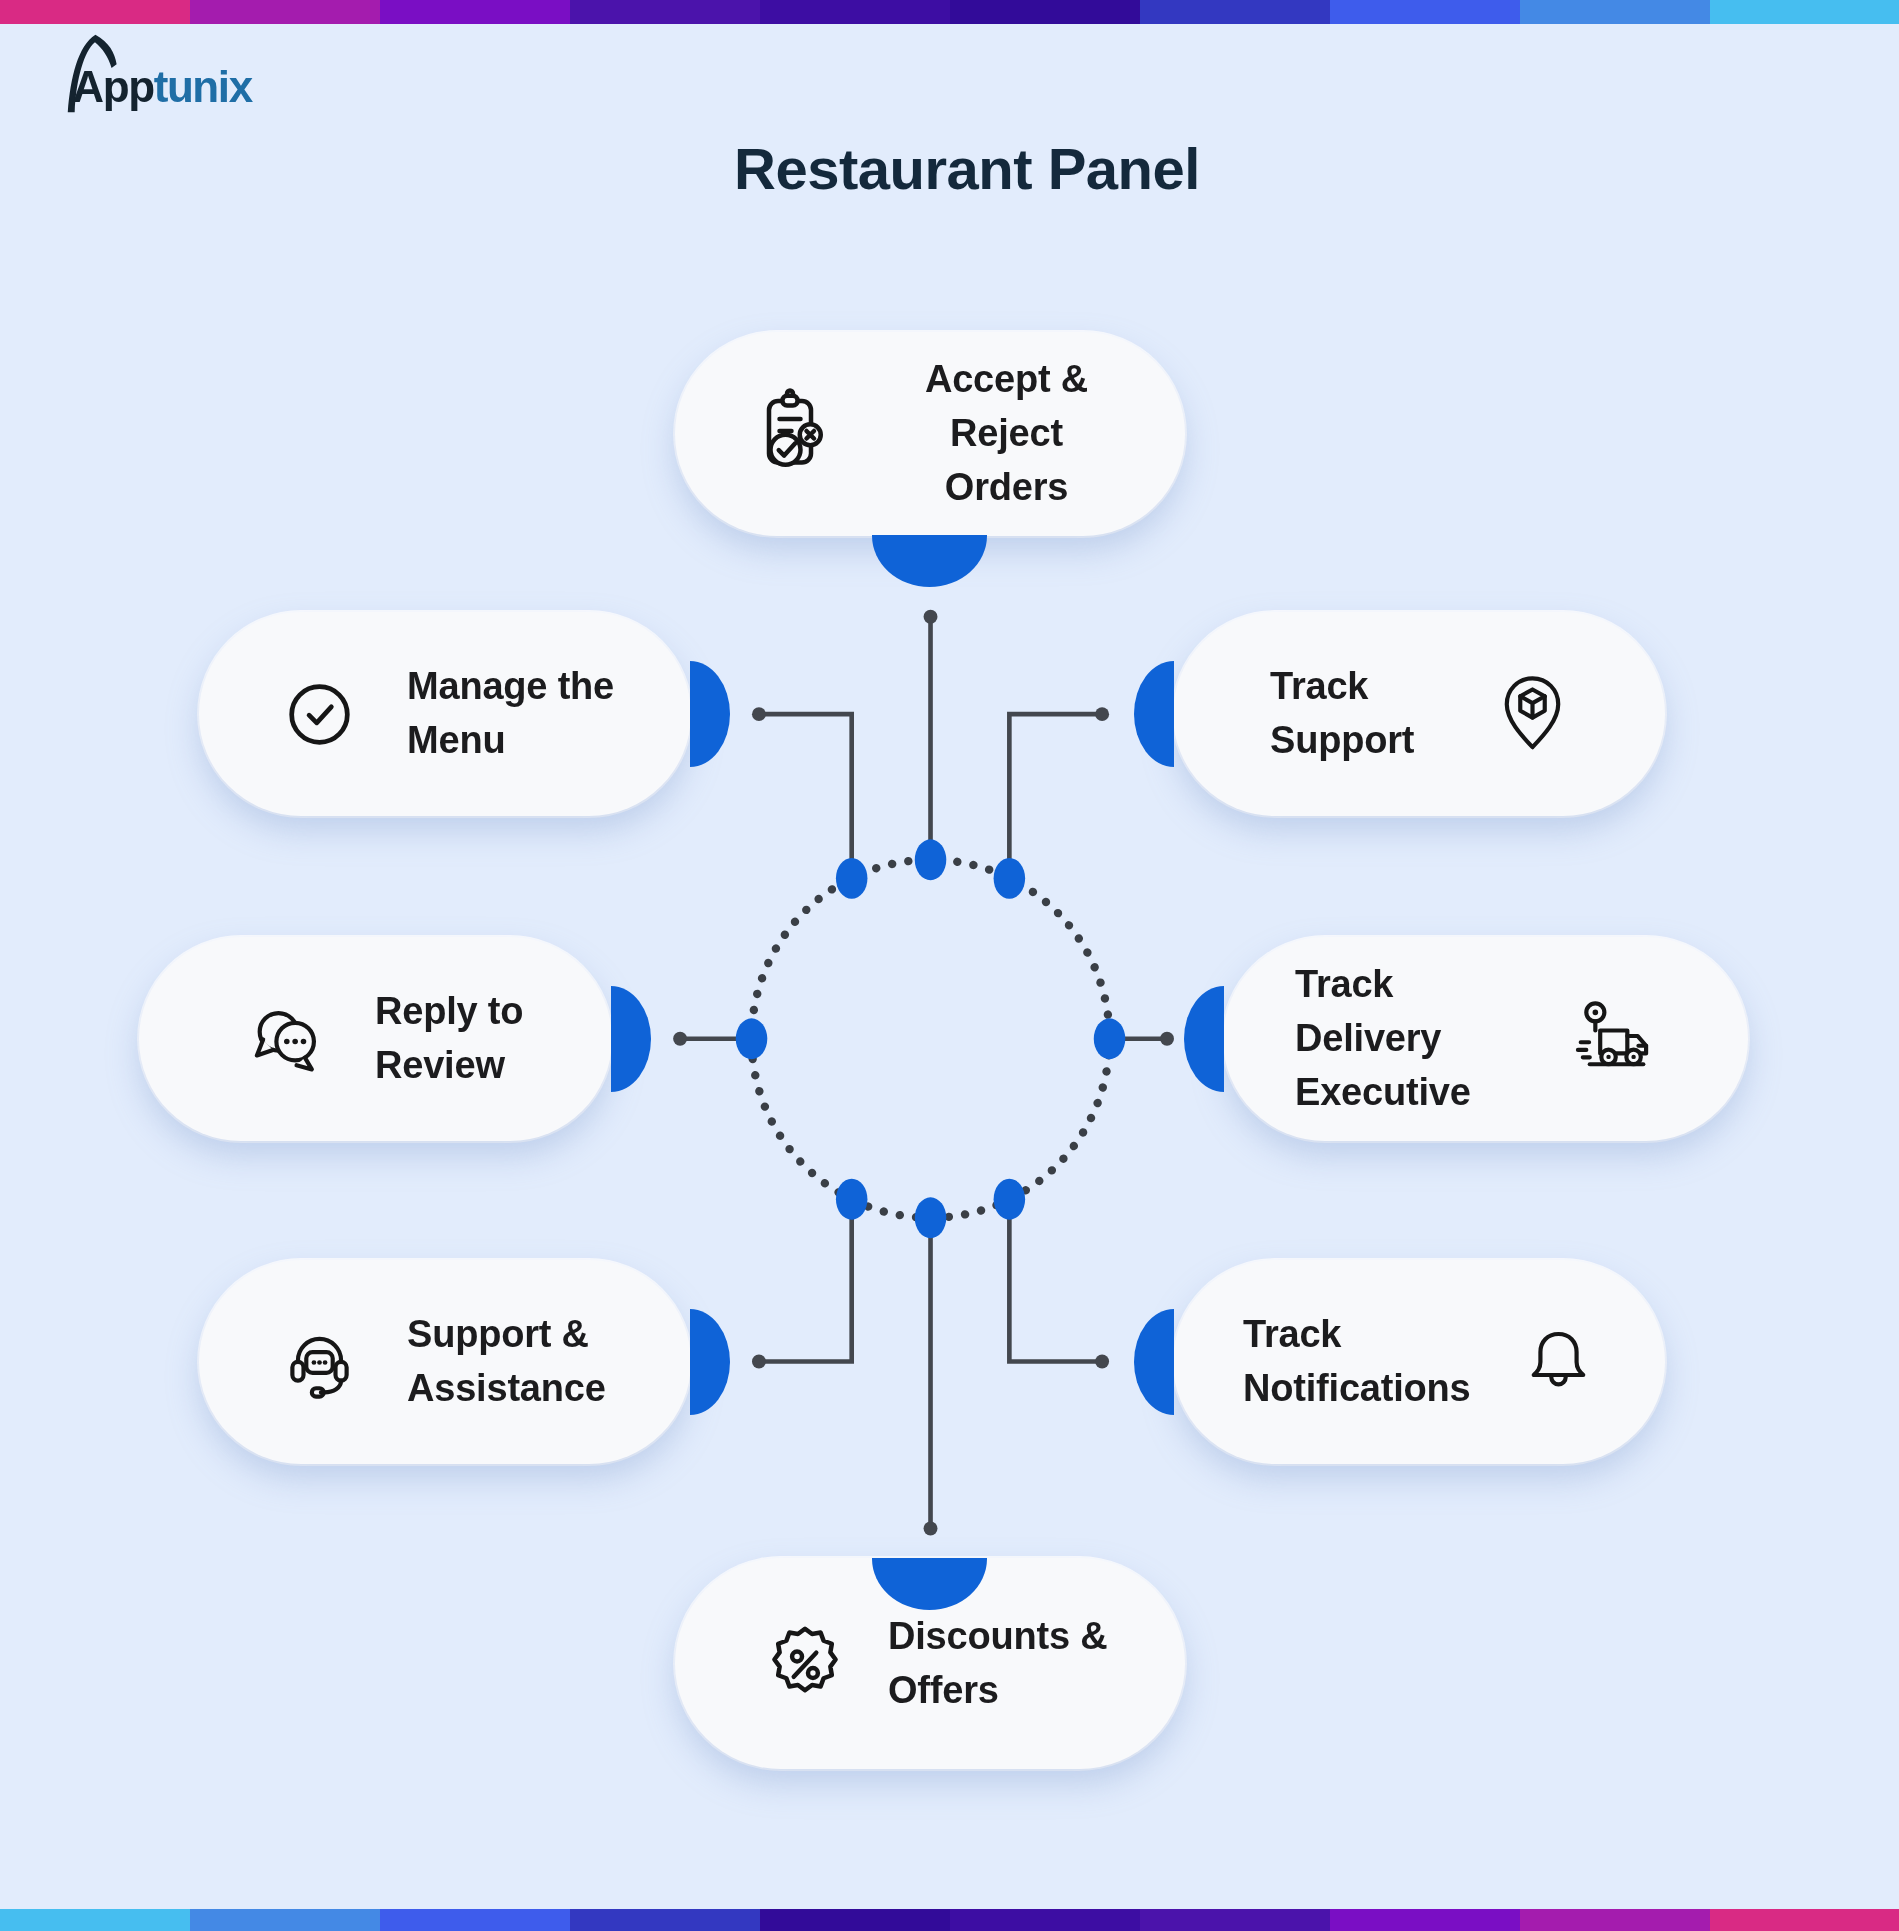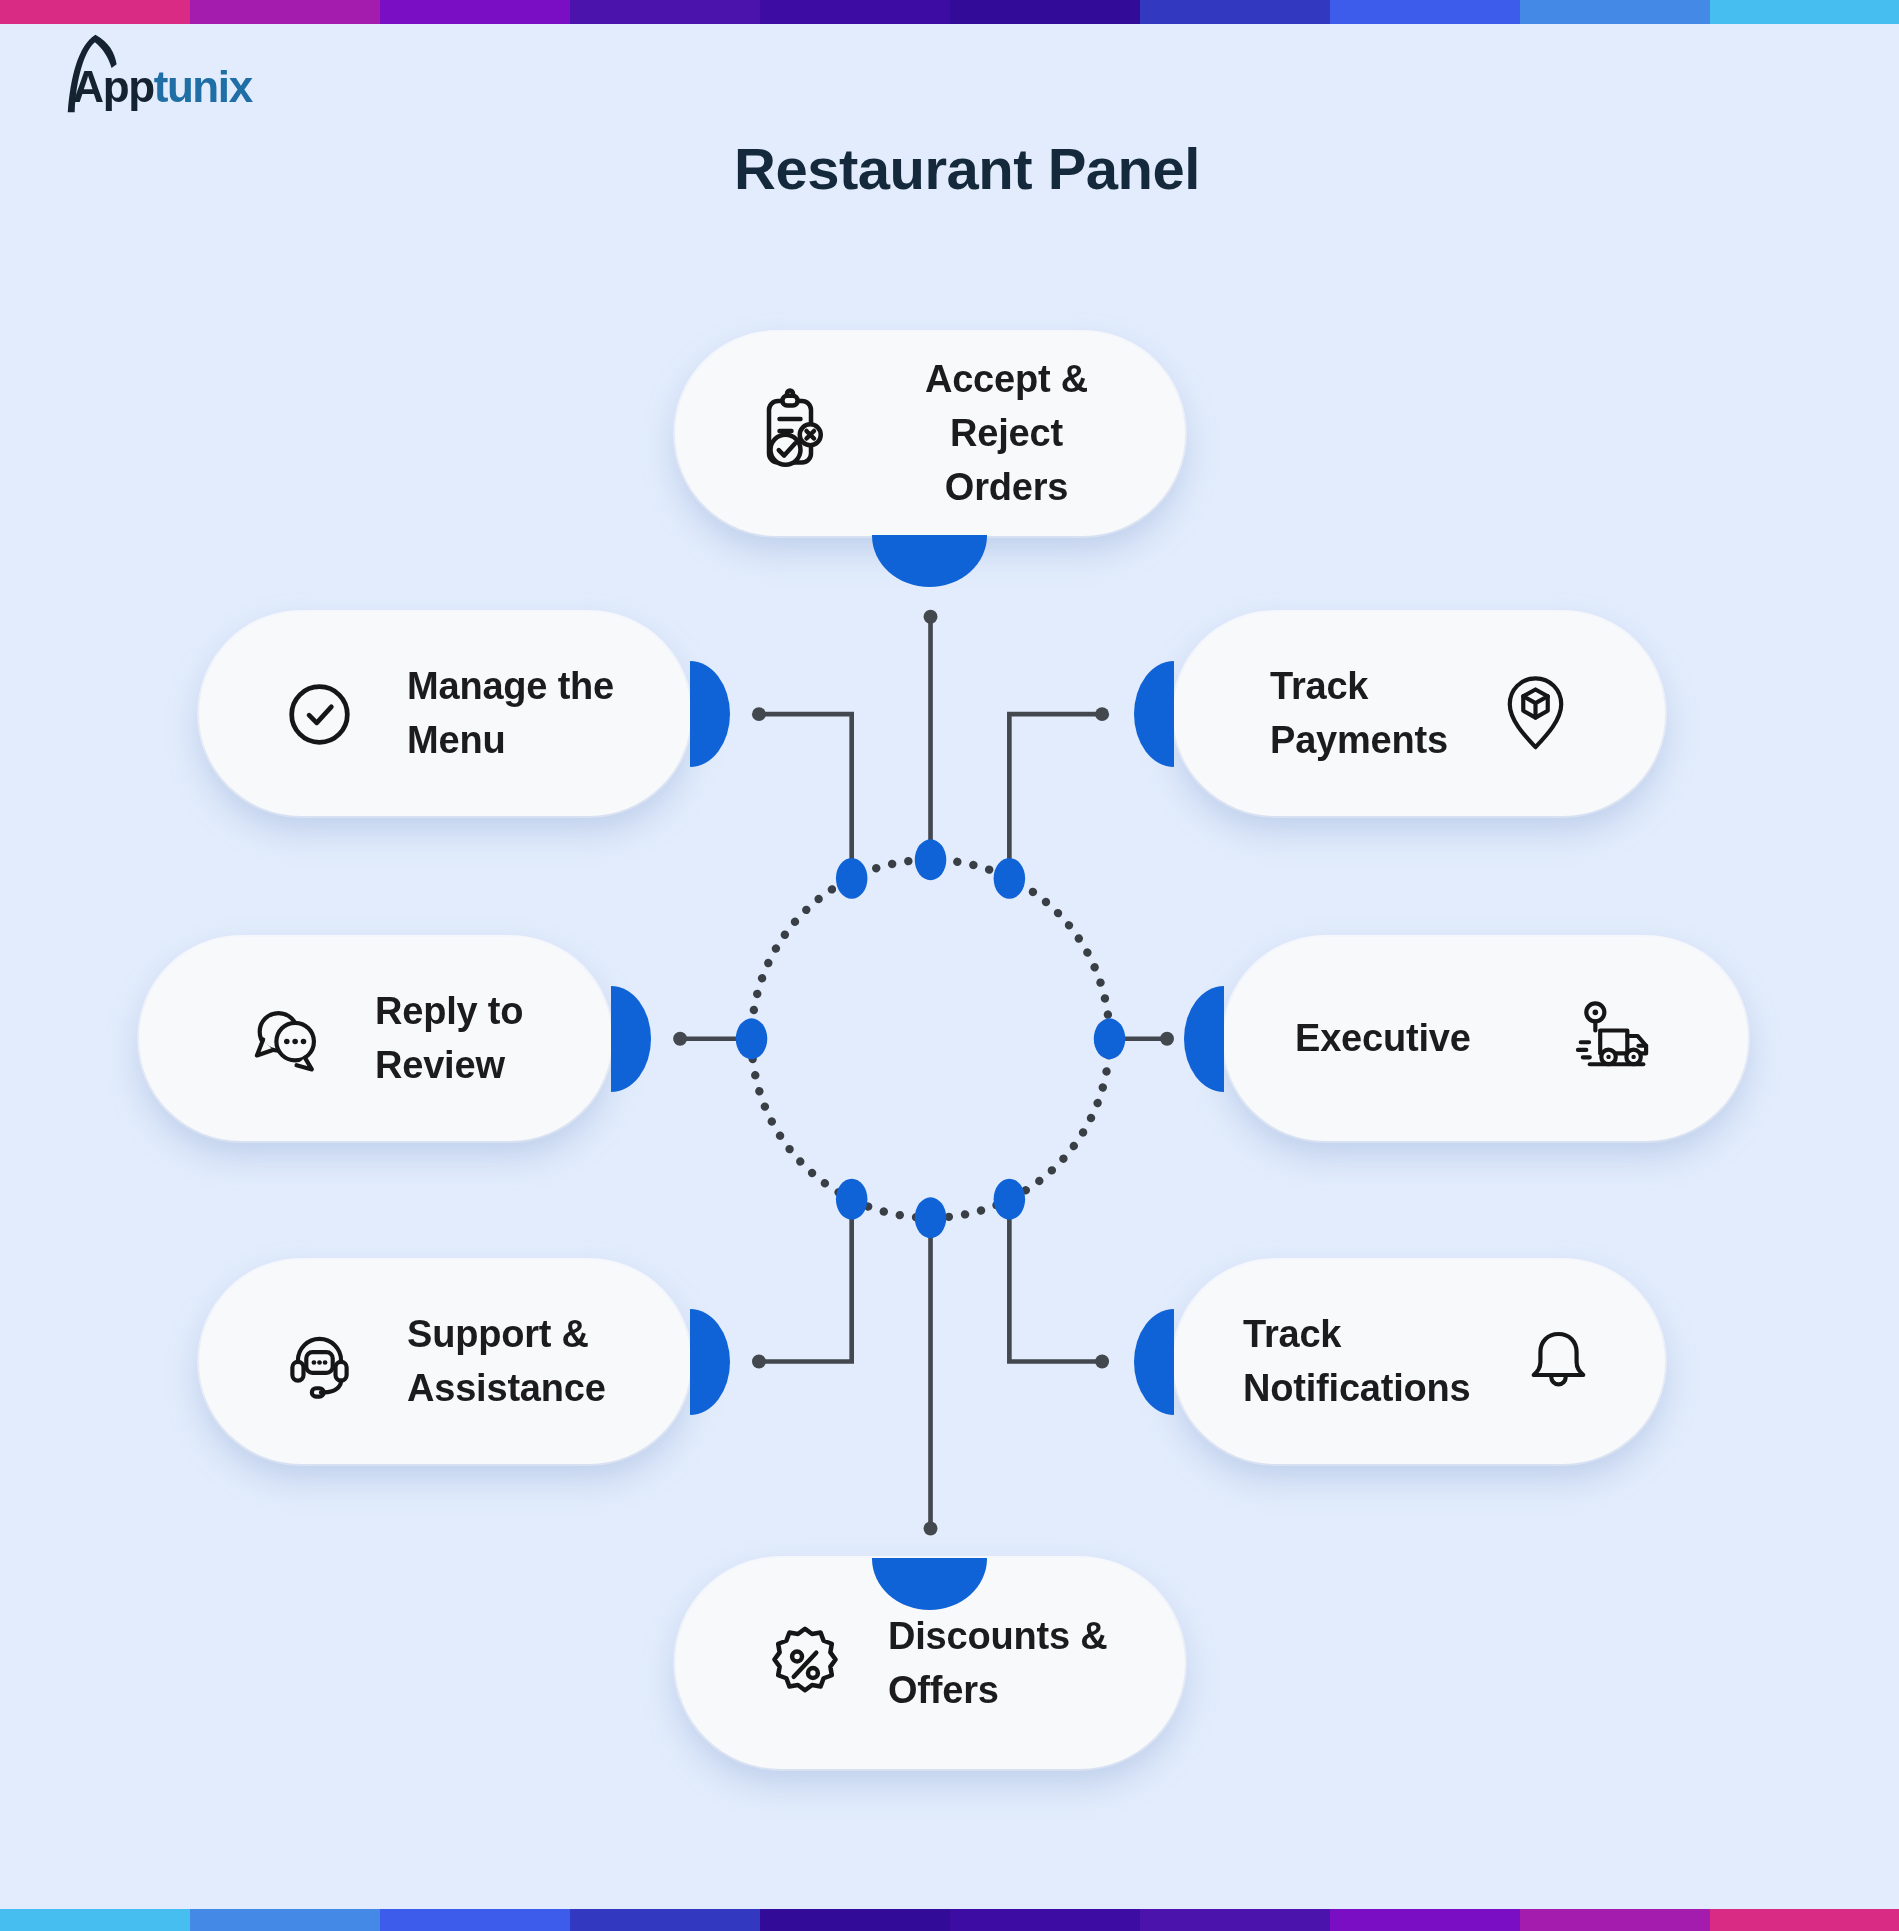--- a/index.html
+++ b/index.html
@@ -167,21 +167,21 @@
     <span class="tx">
       <span class="l">Manage the</span>
       <span class="l">Menu</span>
     </span>
   </div>
 
   <div class="pill pill-r p-payments">
     <span class="dome dome-l"></span>
     <span class="tx">
       <span class="l">Track</span>
-      <span class="l">Payments</span>
+      <span class="l">Support</span>
     </span>
     <span class="ic">
       <svg viewBox="0 0 64 64">
         <path class="s" d="M32 6 C21.5 6 13.5 14.3 13.5 24.6 C13.5 35.8 24 47 32 55.5 C40 47 50.5 35.8 50.5 24.6 C50.5 14.3 42.5 6 32 6 Z"></path>
         <path class="s" d="M32 14 l8.8 4.9 v10.4 L32 34.2 l-8.8 -4.9 V18.9 Z"></path>
         <path class="s" d="M23.2 18.9 L32 23.8 L40.8 18.9 M32 23.8 V34.2"></path>
       </svg>
     </span>
   </div>
 
@@ -202,20 +202,21 @@
     </span>
     <span class="tx">
       <span class="l">Reply to</span>
       <span class="l">Review</span>
     </span>
   </div>
 
   <div class="pill pill-r p-delivery">
     <span class="dome dome-l"></span>
     <span class="tx">
+      <span class="l">Track Delivery</span>
       <span class="l">Executive</span>
     </span>
     <span class="ic">
       <svg viewBox="0 0 64 64">
         <circle class="s" cx="17.5" cy="12.5" r="6.5"></circle>
         <circle class="f" cx="17.5" cy="12.5" r="2"></circle>
         <path class="s" d="M17.5 19 V25.5"></path>
         <rect class="s" x="21" y="25.5" width="19.5" height="16.5"></rect>
         <path class="s" d="M40.5 29.5 H48 l6 7 V42 H40.5"></path>
         <path class="s" d="M48.5 36.5 h5.5"></path>

